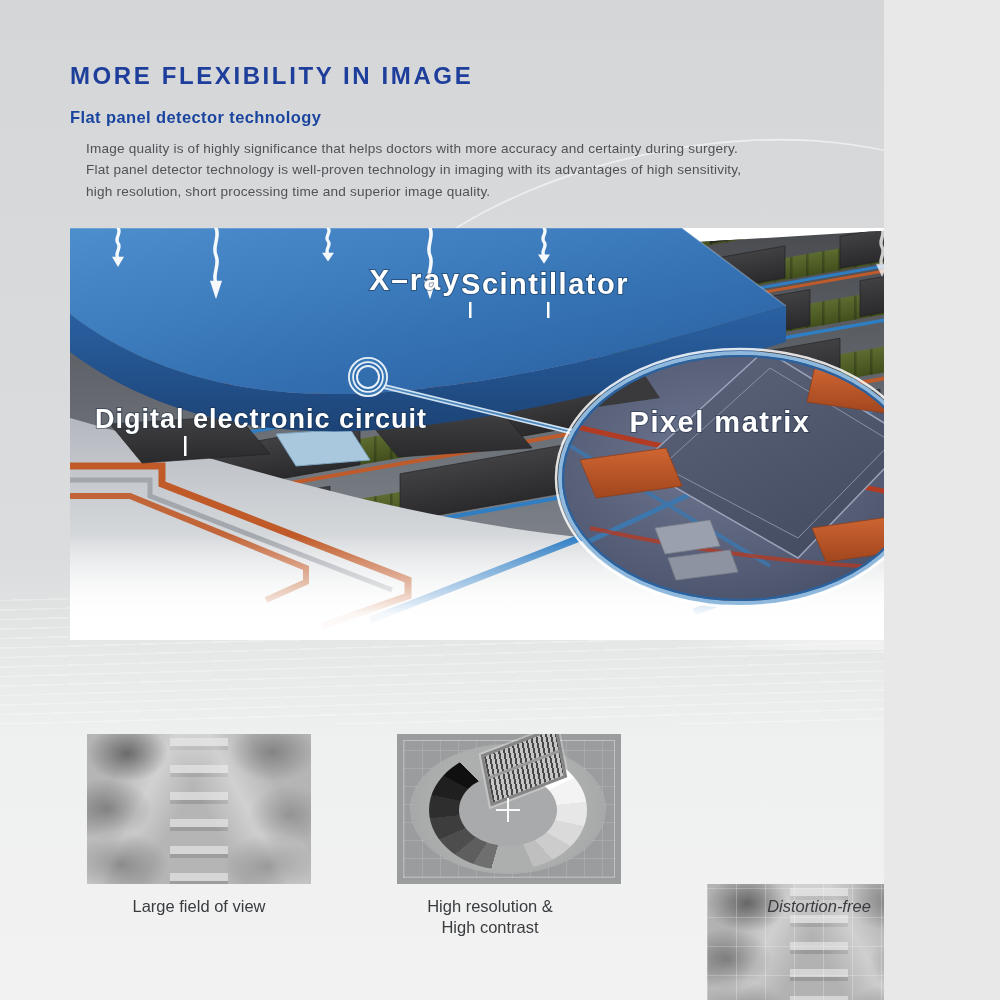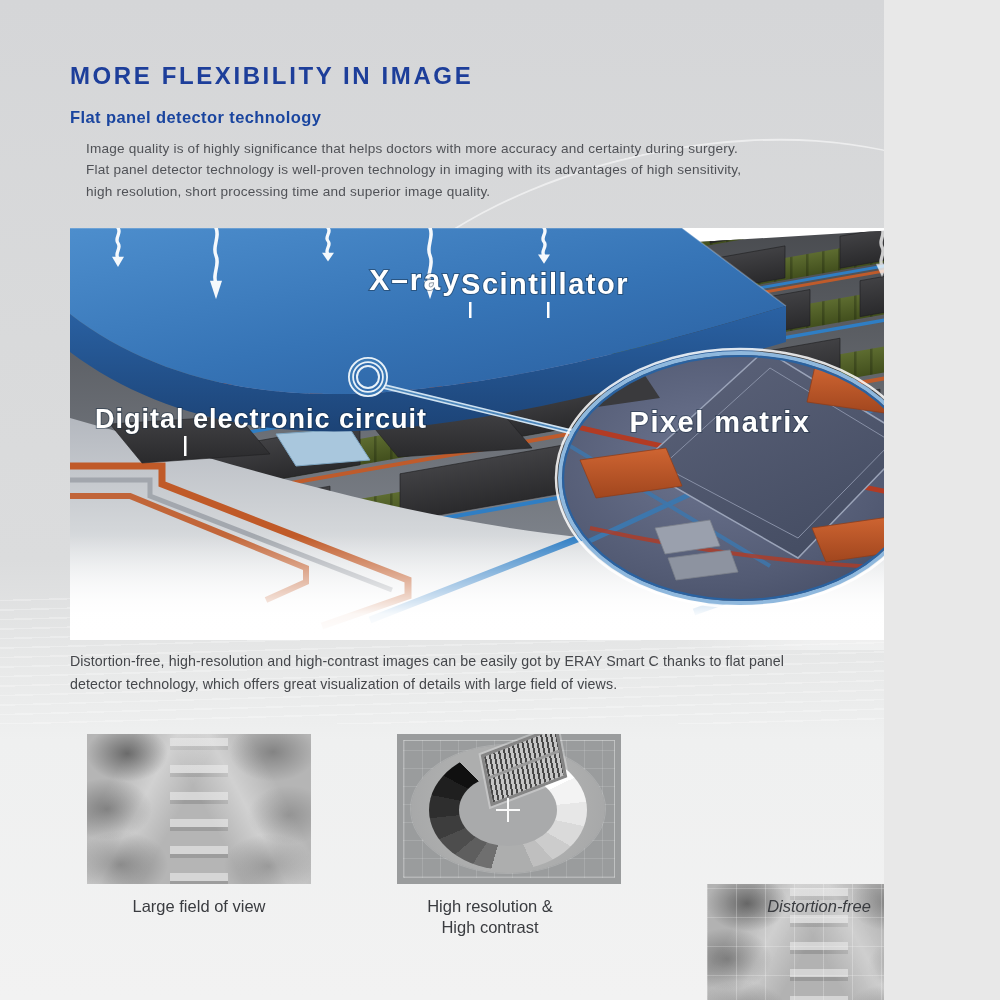--- a/index.html
+++ b/index.html
@@ -277,22 +277,20 @@
         <polygon points="585,300 640,292 650,318 595,326" fill="#9aa0ad" stroke="#7c818c" stroke-width="0.8"></polygon>
         <polygon points="598,330 660,322 668,344 606,352" fill="#8d93a0" stroke="#7c818c" stroke-width="0.8"></polygon>
       </g>
       <ellipse cx="670" cy="250" rx="184" ry="129" fill="none" stroke="rgba(255,255,255,0.85)" stroke-width="2.5"></ellipse>
       <ellipse cx="670" cy="250" rx="180" ry="125" fill="none" stroke="#8fb8dd" stroke-width="4"></ellipse>
       <ellipse cx="670" cy="250" rx="177" ry="122" fill="none" stroke="#2a62a0" stroke-width="2.2"></ellipse>
       <text x="650" y="204" font-size="29" font-weight="bold" letter-spacing="1.5" text-anchor="middle" fill="#ffffff" paint-order="stroke" stroke="rgba(20,40,60,0.45)" stroke-width="2">Pixel matrix</text>
     </g>
   </svg>
 
-  <p class="bodytext">Distortion-free, high-resolution and high-contrast images can be easily got by ERAY Smart C thanks to flat panel
-detector technology, which offers great visualization of details with large field of views.</p>
 
   <div class="features">
     <div class="card-img xray-spine" style="left:87px;"></div>
     <div class="card-img phantom" style="left:397px;">
       <div class="ph-grid"></div>
       <div class="ph-disc"></div>
       <div class="ph-ring"></div>
       <div class="ph-hole"></div>
       <div class="ph-linepair"></div>
       <div class="ph-cross"></div>

